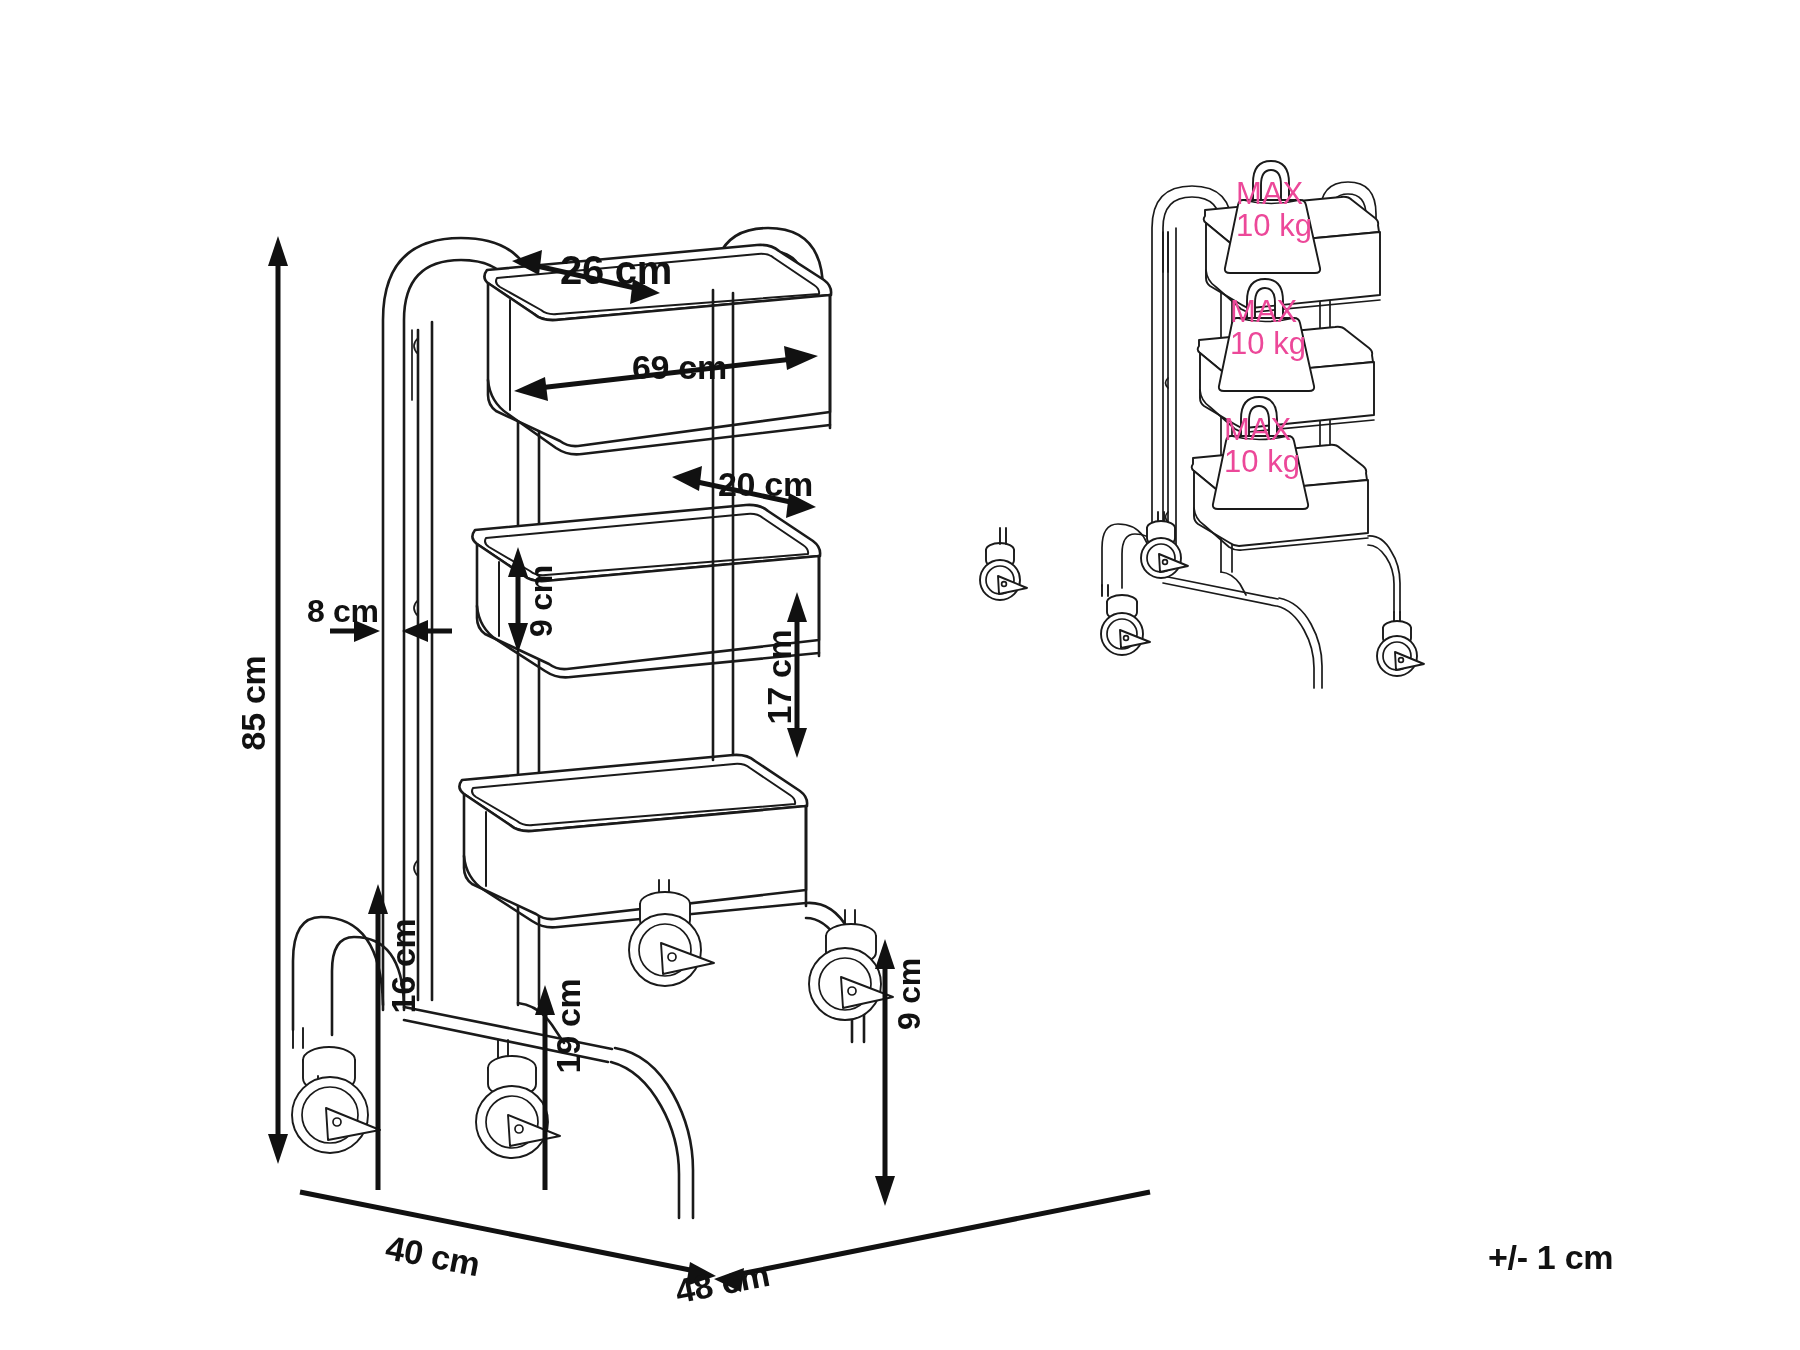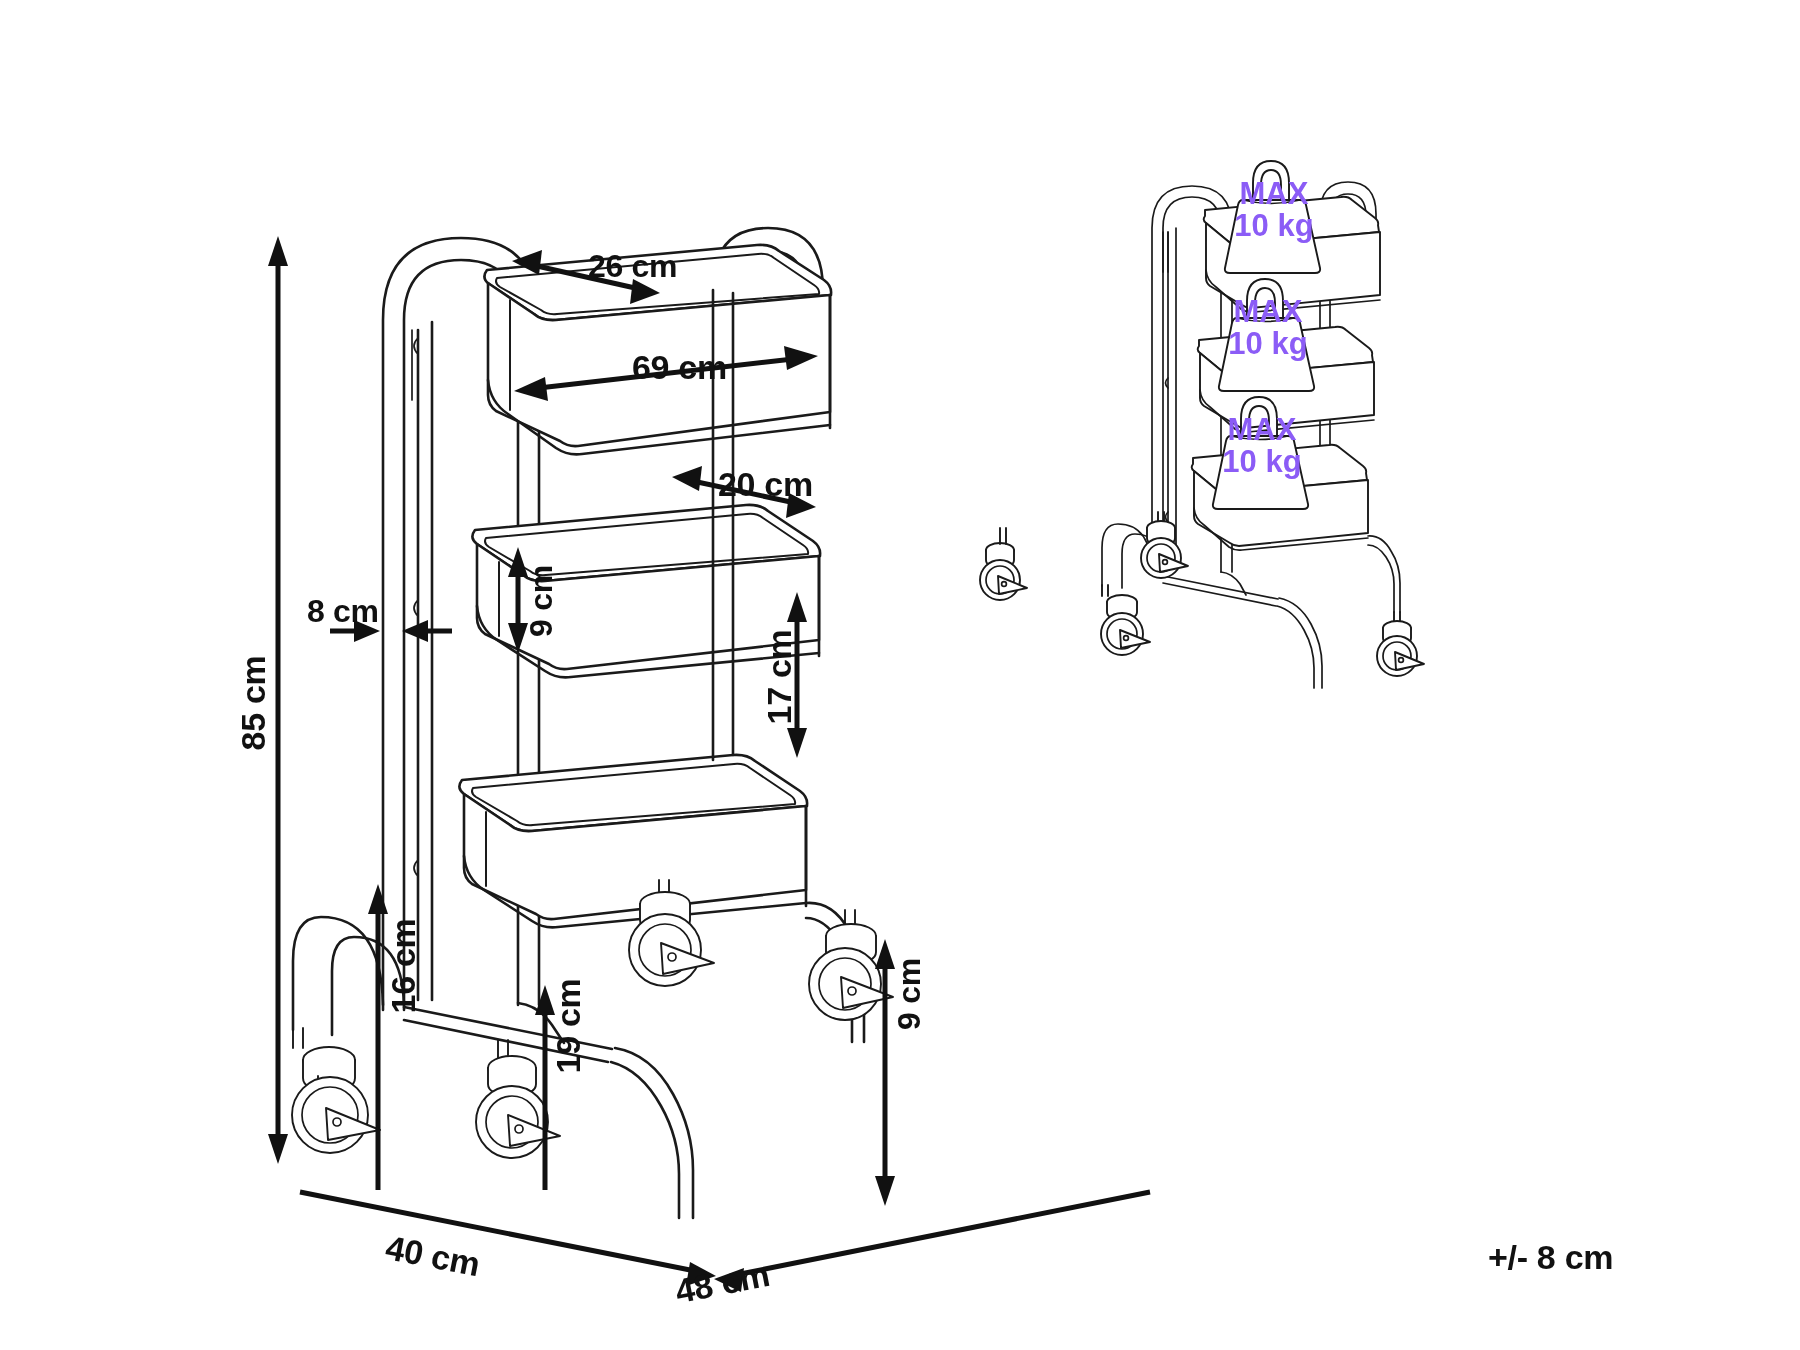--- a/index.html
+++ b/index.html
@@ -79,23 +79,22 @@
     color: #111111;
     white-space: nowrap;
     letter-spacing: -0.3px;
   }
   .vert {
     transform-origin: center center;
   }
   .maxlabel {
     position: absolute;
     font-family: "Liberation Sans", sans-serif;
-    font-weight: bold;
-    color: #8b5cf6;
-    text-align: center;
+    font-weight: normal;
+    color: #ec4899;
     line-height: 1.02;
     white-space: nowrap;
   }
 </style>
 </head>
 <body>
 
 <div id="stage">
 
   <svg class="drawing" viewBox="0 0 1800 1350" xmlns="http://www.w3.org/2000/svg">
@@ -404,21 +403,21 @@
       <g>
         <path class="fillwhite-thin" d="M 1241 419 q 0 -22 18 -22 q 18 0 18 22 L 1277 436 L 1269 436 L 1269 421 q 0 -15 -10 -15 q -10 0 -10 15 L 1249 436 L 1241 436 Z"></path>
         <path class="fillwhite-thin" d="M 1231 436 L 1288 436 q 5 0 6 5 L 1308 504 q 1 5 -5 5 L 1218 509 q -6 0 -5 -5 L 1226 441 q 1 -5 5 -5 Z"></path>
         <path class="ln-small" d="M 1231 436 q 28 7 57 0"></path>
       </g>
     </g>
   </svg>
 
   <div class="dimlabel vert" style="left:253px; top:703px; font-size:34px; transform:translate(-50%,-50%) rotate(-90deg);">85 cm</div>
 
-  <div class="dimlabel" style="left:560px; top:248px; font-size:32px;margin-left:28px;">26 cm</div>
+  <div class="dimlabel" style="left:560px; top:248px; font-size:40px;">26 cm</div>
 
   <div class="dimlabel" style="left:632px; top:348px; font-size:34px;">69 cm</div>
 
   <div class="dimlabel" style="left:718px; top:465px; font-size:34px;">20 cm</div>
 
   <div class="dimlabel" style="left:307px; top:593px; font-size:32px;">8 cm</div>
 
   <div class="dimlabel vert" style="left:541px; top:601px; font-size:32px; transform:translate(-50%,-50%) rotate(-90deg);">9 cm</div>
 
   <div class="dimlabel vert" style="left:779px; top:677px; font-size:34px; transform:translate(-50%,-50%) rotate(-90deg);">17 cm</div>
@@ -441,15 +440,15 @@
   <div class="maxlabel" style="left:1268px; top:296px; font-size:31px; transform:translateX(-50%);">
     <div>MAX</div>
     <div>10 kg</div>
   </div>
 
   <div class="maxlabel" style="left:1262px; top:414px; font-size:31px; transform:translateX(-50%);">
     <div>MAX</div>
     <div>10 kg</div>
   </div>
 
-  <div class="dimlabel" style="left:1488px; top:1238px; font-size:34px;">+/- 8 cm</div>
+  <div class="dimlabel" style="left:1488px; top:1238px; font-size:34px;">+/- 1 cm</div>
 
 </div>
 
 </body></html>

